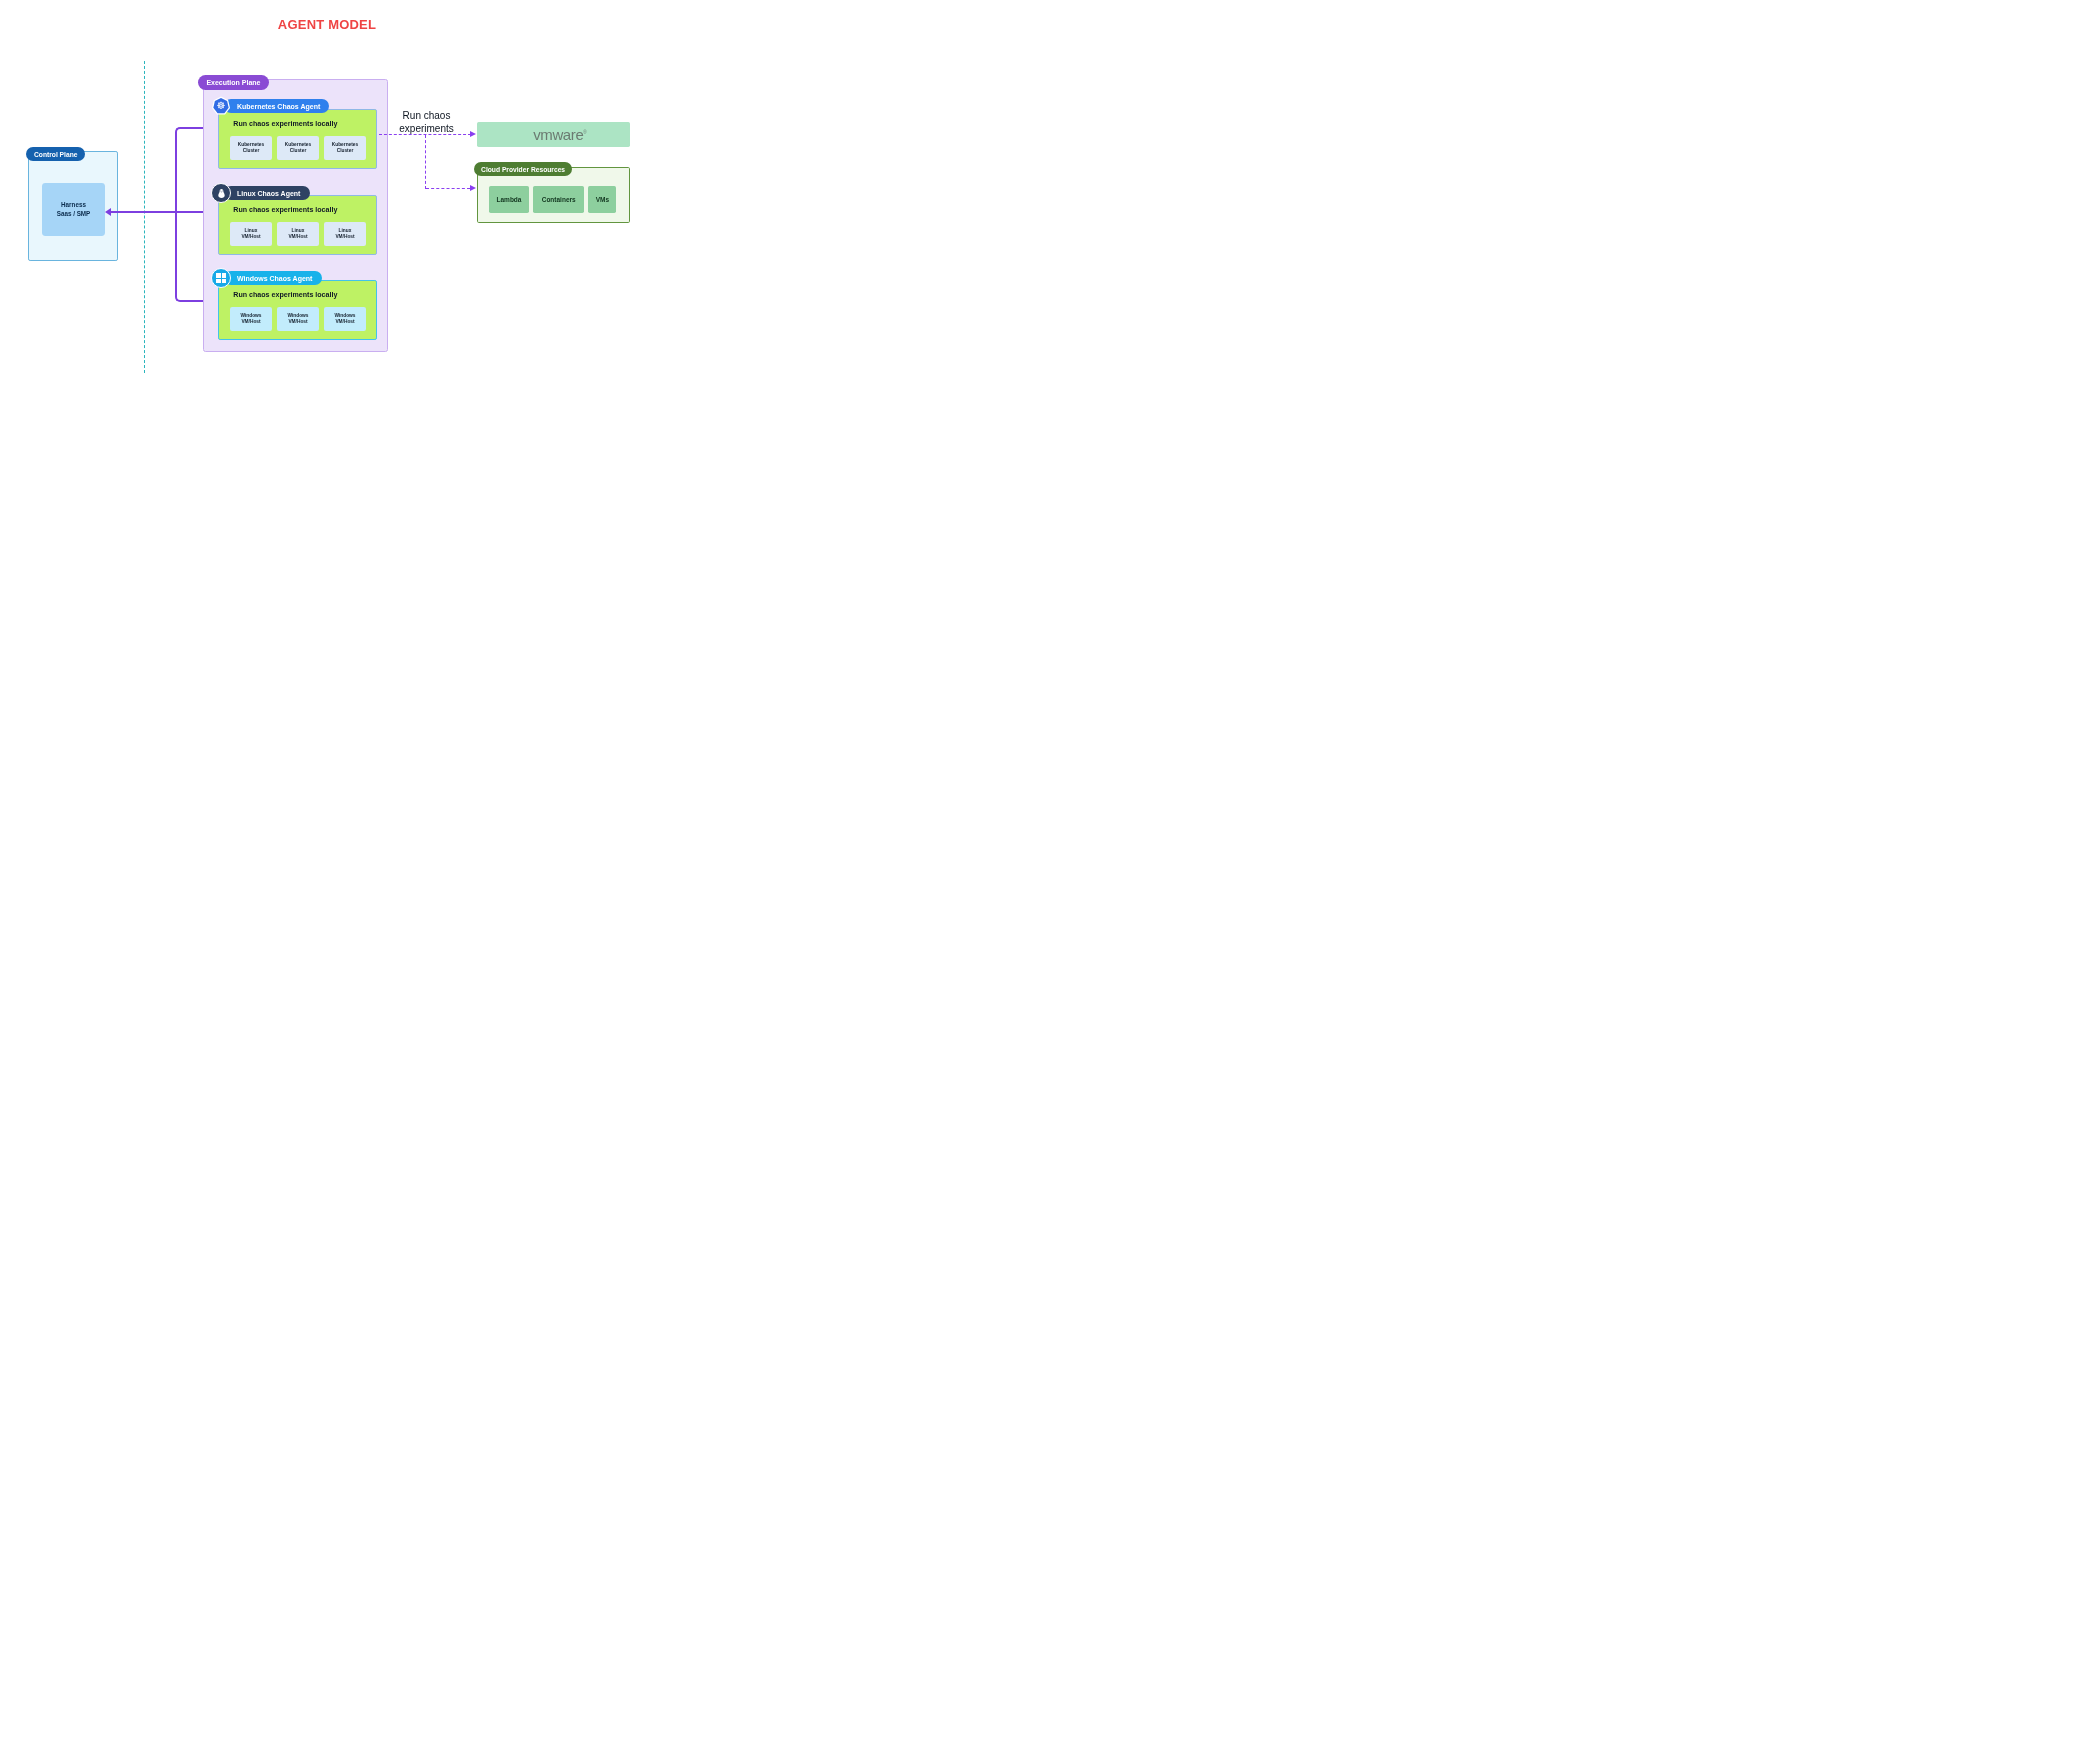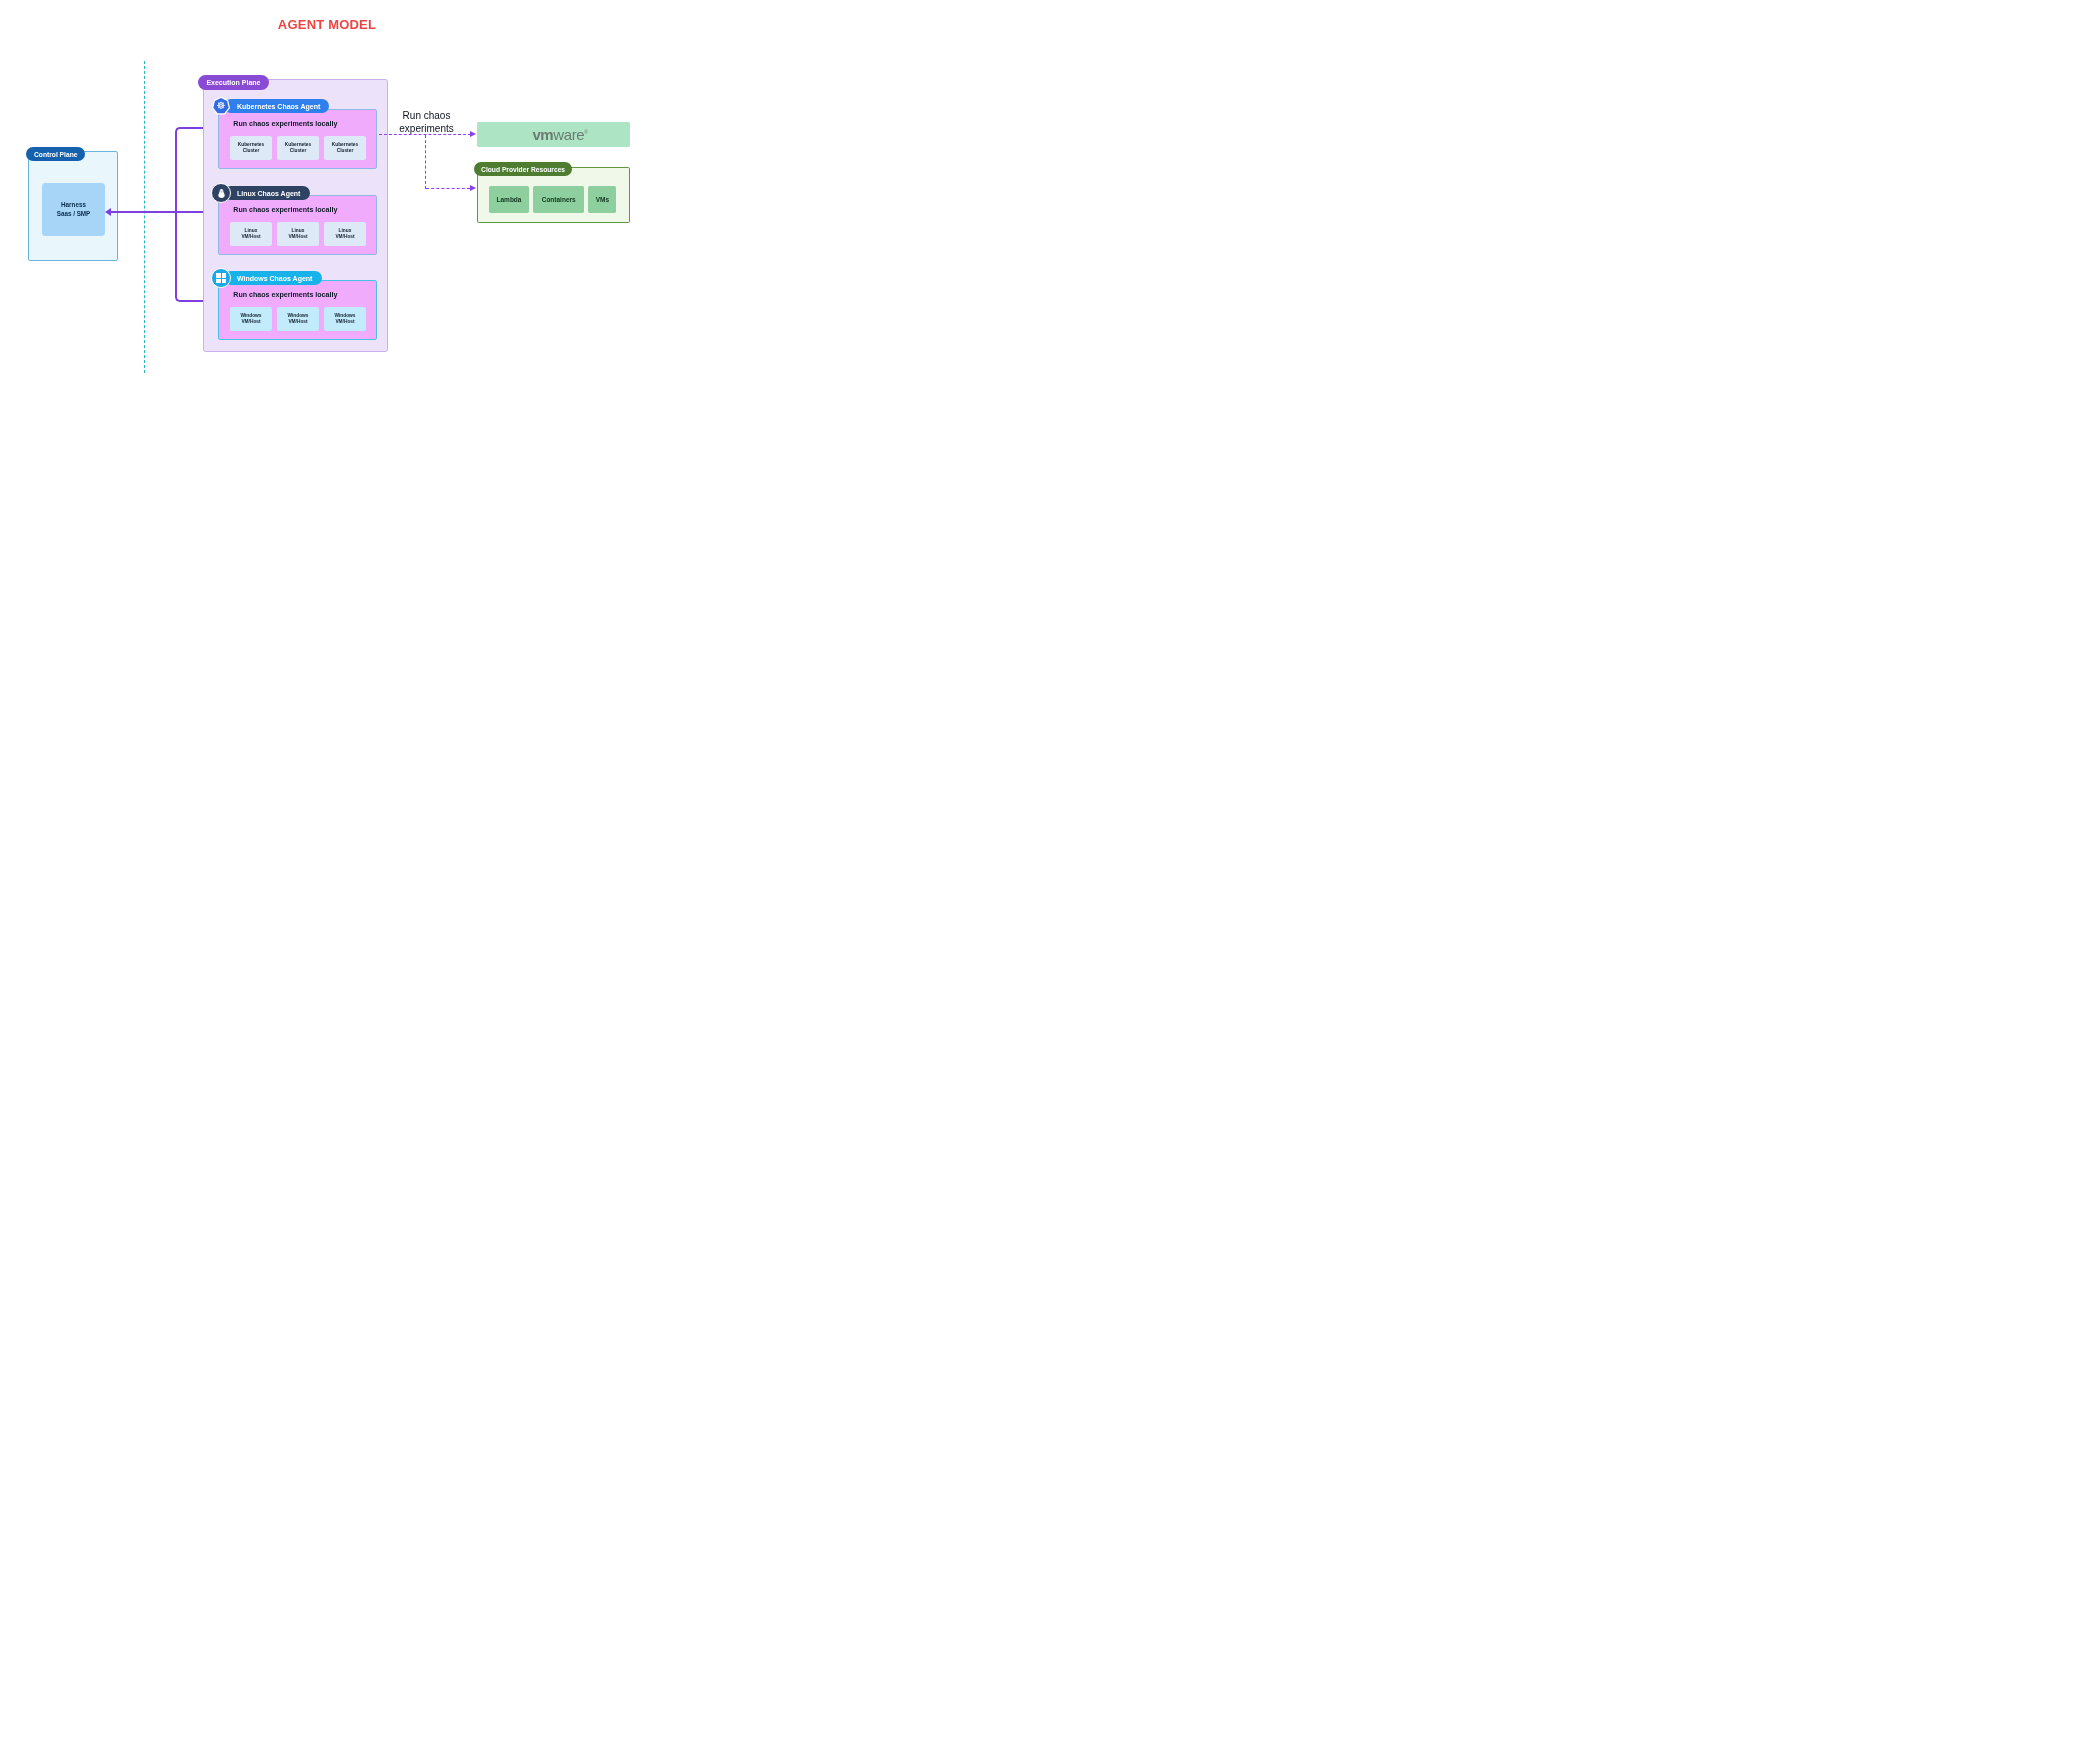--- a/index.html
+++ b/index.html
@@ -24,21 +24,21 @@
                   background:#a6d5f7; border-radius:3.4px; display:flex; align-items:center;
                   justify-content:center; text-align:center; font-weight:700; font-size:6.3px;
                   color:#0c2d4e; white-space:pre-line; line-height:1.4; }
 
   
   .ep-box { position:absolute; left:203px; top:79px; width:185px; height:273px;
             background:#ece3fa; border:0.4px solid #c9aef0; border-radius:2.5px; }
   .ep-pill { left:198px; top:75px; height:14.7px; padding:0 8.4px; background:#8a4bd4; font-size:7px; }
 
   
-  .card { position:absolute; left:218px; width:159px; height:60px; background:#f0abfc;
+  .card { position:absolute; left:218px; width:159px; height:60px; background:#bef264;
           border:0.4px solid #8fb8e6; border-radius:2.1px; }
   .card-k8s { top:109px; }
   .card-linux { top:195px; }
   .card-win { top:280px; border-color:#43c3ea; }
   .card-subtitle { position:absolute; left:14.3px; top:10px; font-size:7.1px; font-weight:700; color:#101826; }
   .node-row { position:absolute; left:11px; top:26px; display:flex; gap:5px; }
   .node { width:42px; height:23.5px; border-radius:2.1px; display:flex; align-items:center;
           justify-content:center; text-align:center; font-size:4.8px; font-weight:700;
           color:#15202e; white-space:pre-line; line-height:1.3; }
   .node-blue { background:#dde9f7; }
@@ -87,21 +87,21 @@
                  border-left:6.3px solid #8a3ff0; }
   .ar1 { left:470px; top:131px; }
   .ar2 { left:470px; top:185px; }
   .arrow-label { position:absolute; left:390px; top:109px; width:73px; text-align:center;
                  font-size:10px; font-weight:400; color:#0d1520; white-space:pre-line; line-height:1.3; }
 
   
   .vmware-box { position:absolute; left:477px; top:122px; width:153px; height:25px;
                 background:#ace4c4; border-radius:1.7px; display:flex; align-items:center; justify-content:center; }
   .vmware-logo { font-size:15px; color:#6b7b71; letter-spacing:-0.4px; line-height:1; }
-  .vmware-logo .vm { font-weight:700;margin-left:13px; }
+  .vmware-logo .vm { font-weight:400;margin-left:13px; }
   .vmware-logo .ware { font-weight:400; }
   .vmware-logo sup { font-size:4.6px; font-weight:400; vertical-align:super; letter-spacing:0; }
 
   
   .cpr-box { position:absolute; left:477px; top:167px; width:153px; height:56px;
              background:#f0f8ea; border:0.4px solid #62953f; border-radius:1.7px; }
   .cpr-pill { left:474px; top:162px; height:14.3px; padding:0 7.1px; background:#4e7d32; font-size:6.7px; }
   .res-row { position:absolute; left:489px; top:186px; display:flex; gap:4.2px; }
   .res { height:27px; background:#8dcf9e; border-radius:1.7px; display:flex; align-items:center;
          justify-content:center; font-weight:700; font-size:6.5px; color:#12361f; }

